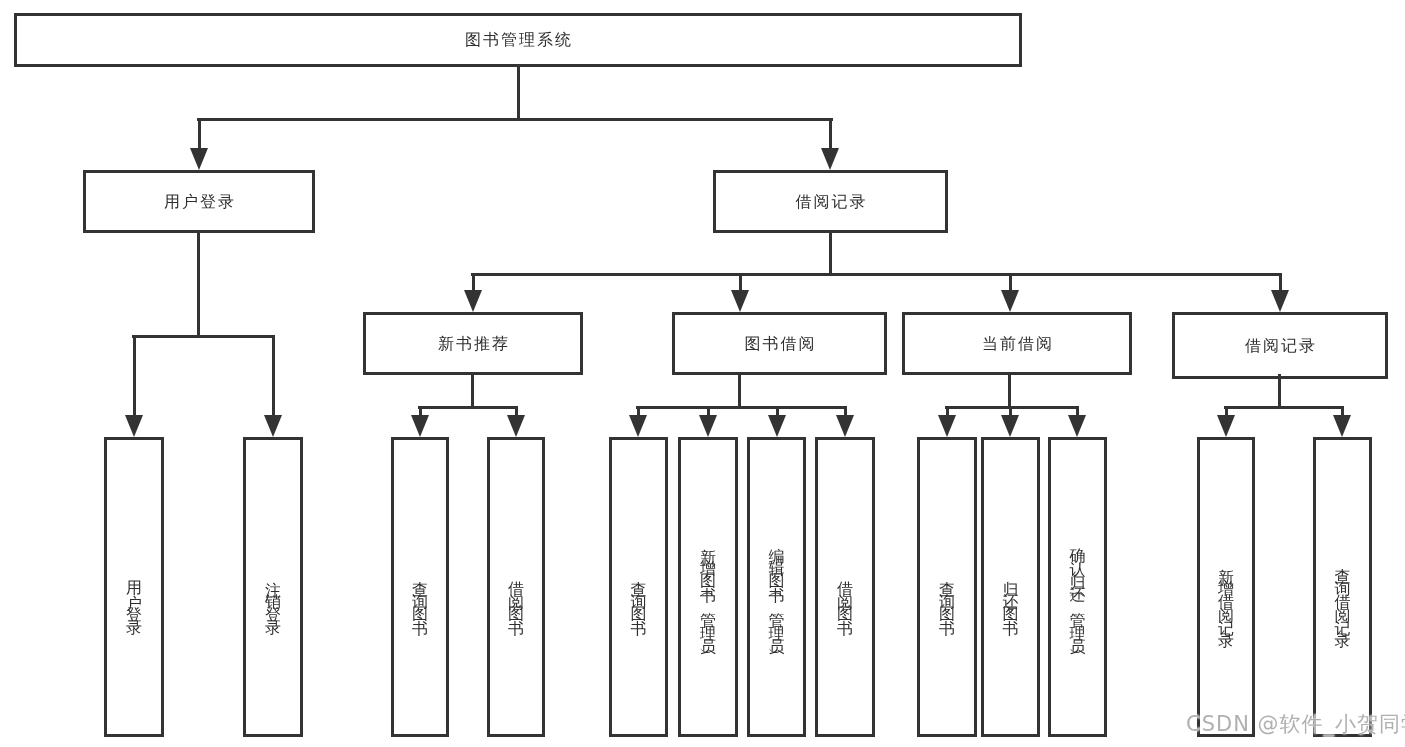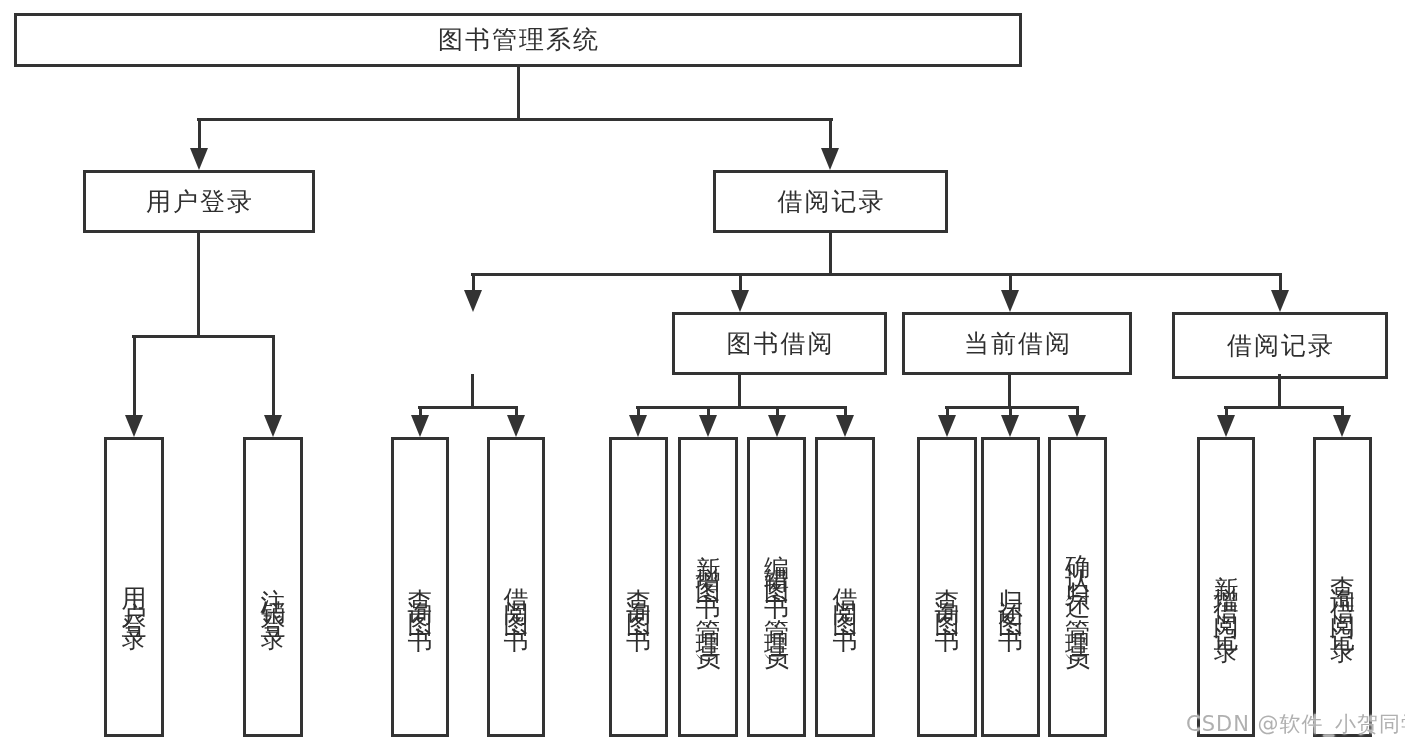--- a/index.html
+++ b/index.html
@@ -18,21 +18,21 @@
   .box{
     position:absolute;
     box-sizing:border-box;
     border:3px solid var(--line);
     background:#ffffff;
     display:flex;
     align-items:center;
     justify-content:center;
   }
   .lbl{
-    font-size:25px;
+    font-size:16px;
     color:var(--text);
     letter-spacing:2px;
     margin-right:-2px;
     white-space:nowrap;
     line-height:1.2;
   }
   .vert .lbl{
     writing-mode:vertical-rl;
     text-orientation:mixed;
     letter-spacing:13px;
@@ -106,20 +106,23 @@
   <div class="arrow" style="left:125px;top:335px;height:102px;"></div>
   <div class="arrow" style="left:264px;top:335px;height:102px;"></div>
 
   <div class="line" style="left:829px;top:232px;width:3px;height:43px;"></div>
   <div class="line" style="left:471px;top:273px;width:811px;height:3px;"></div>
   <div class="arrow" style="left:464px;top:273px;height:39px;"></div>
   <div class="arrow" style="left:731px;top:273px;height:39px;"></div>
   <div class="arrow" style="left:1001px;top:273px;height:39px;"></div>
   <div class="arrow" style="left:1271px;top:273px;height:39px;"></div>
 
+  <div class="box" style="left:363px;top:312px;width:220px;height:63px;">
+    <span class="lbl">新书推荐</span>
+  </div>
   <div class="box" style="left:632px;top:312px;width:215px;height:63px;margin-left:40px;">
     <span class="lbl">图书借阅</span>
   </div>
   <div class="box" style="left:902px;top:312px;width:230px;height:63px;">
     <span class="lbl">当前借阅</span>
   </div>
   <div class="box" style="left:1172px;top:312px;width:216px;height:67px;">
     <span class="lbl">借阅记录</span>
   </div>
 

